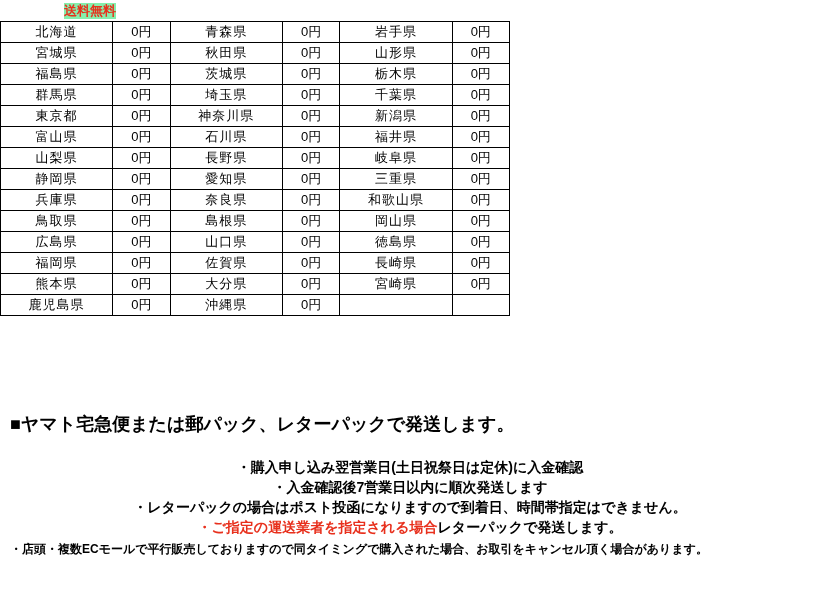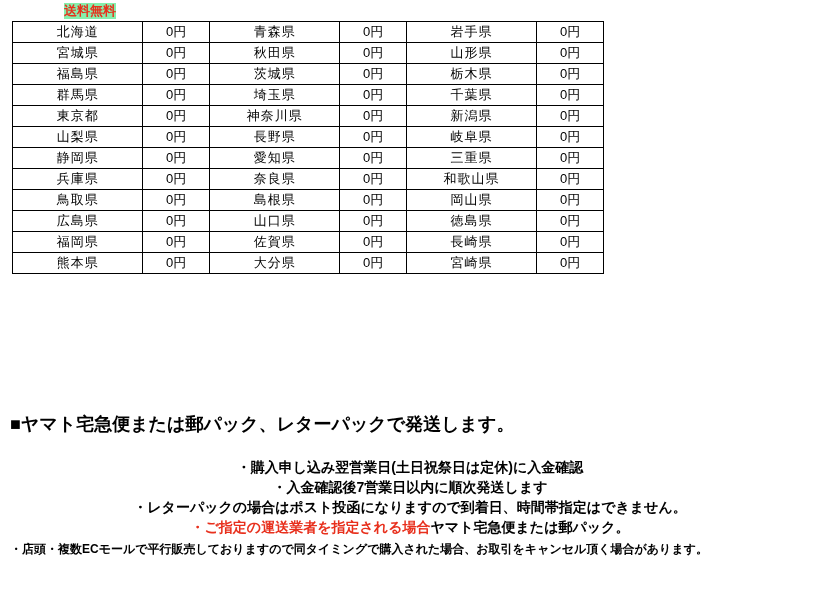--- a/index.html
+++ b/index.html
@@ -25,25 +25,25 @@
     top: 3px;
     font-size: 13px;
     font-weight: bold;
     color: #e8301d;
     background: #86efac;
     letter-spacing: 0px;
     line-height: 16px;
   }
   table.fee-table {
     position: absolute;
-    left: 12px;
+    left: 0;
     top: 21px;
     border-collapse: collapse;
     table-layout: fixed;
-    width: 592px;
+    width: 510px;
     border-radius: 6px;
   }
   table.fee-table td {
     border: 1px solid #000000;
     height: 21px;
     font-size: 13px;
     padding: 0;
     vertical-align: middle;
     box-sizing: border-box;
   }
@@ -136,20 +136,28 @@
       </tr>
       <tr>
         <td class="pref">東京都</td>
         <td class="fee">0円</td>
         <td class="pref">神奈川県</td>
         <td class="fee">0円</td>
         <td class="pref">新潟県</td>
         <td class="fee">0円</td>
       </tr>
       <tr>
+        <td class="pref">富山県</td>
+        <td class="fee">0円</td>
+        <td class="pref">石川県</td>
+        <td class="fee">0円</td>
+        <td class="pref">福井県</td>
+        <td class="fee">0円</td>
+      </tr>
+      <tr>
         <td class="pref">山梨県</td>
         <td class="fee">0円</td>
         <td class="pref">長野県</td>
         <td class="fee">0円</td>
         <td class="pref">岐阜県</td>
         <td class="fee">0円</td>
       </tr>
       <tr>
         <td class="pref">静岡県</td>
         <td class="fee">0円</td>
@@ -190,26 +198,34 @@
         <td class="pref">長崎県</td>
         <td class="fee">0円</td>
       </tr>
       <tr>
         <td class="pref">熊本県</td>
         <td class="fee">0円</td>
         <td class="pref">大分県</td>
         <td class="fee">0円</td>
         <td class="pref">宮崎県</td>
         <td class="fee">0円</td>
+      </tr>
+      <tr>
+        <td class="pref">鹿児島県</td>
+        <td class="fee">0円</td>
+        <td class="pref">沖縄県</td>
+        <td class="fee">0円</td>
+        <td class="empty"></td>
+        <td class="empty"></td>
       </tr>
     </tbody>
   </table>
 
   <div class="notes">
     <div class="note-head">■ヤマト宅急便または郵パック、レターパックで発送します。</div>
     <div class="note-line">・購入申し込み翌営業日(土日祝祭日は定休)に入金確認</div>
     <div class="note-line">・入金確認後7営業日以内に順次発送します</div>
     <div class="note-line">・レターパックの場合はポスト投函になりますので到着日、時間帯指定はできません。</div>
-    <div class="note-line red"><span>・ご指定の運送業者を指定される場合</span><span class="black-part">ヤマト宅急便または郵パック。</span></div>
+    <div class="note-line red"><span>・ご指定の運送業者を指定される場合</span><span class="black-part">レターパックで発送します。</span></div>
     <div class="note-small">・店頭・複数ECモールで平行販売しておりますので同タイミングで購入された場合、お取引をキャンセル頂く場合があります。</div>
   </div>
 
 </div>
 
 </body></html>

